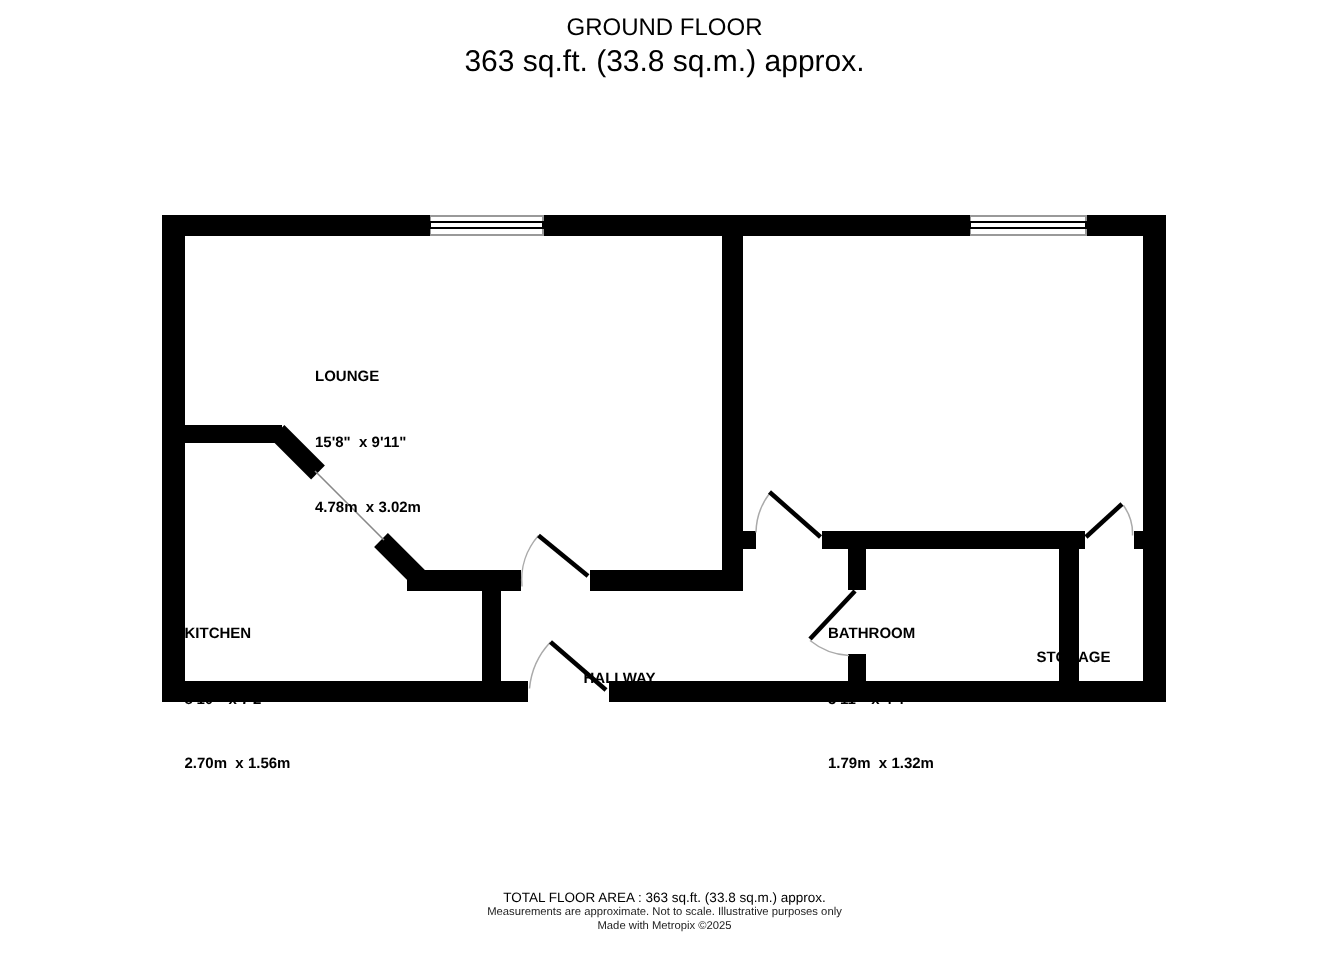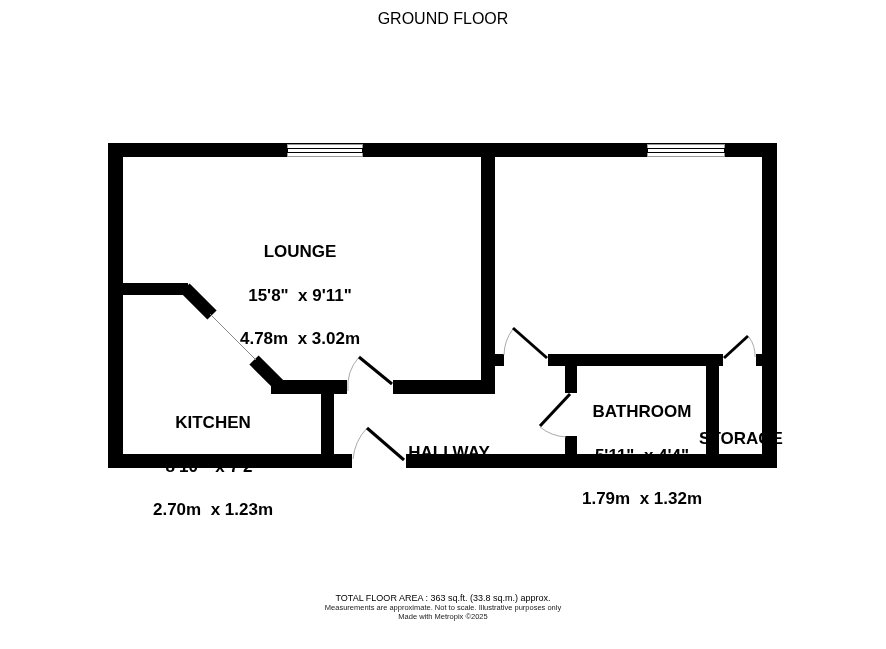--- a/index.html
+++ b/index.html
@@ -5,35 +5,36 @@
   html,body{margin:0;padding:0;background:#fff;}
   #screen{
     position:relative;width:886px;height:649px;background:#fff;overflow:hidden;
     font-family:"Liberation Sans",sans-serif;color:#000;
   }
   #plan-svg{position:absolute;left:0;top:0;width:886px;height:649px;}
   .title-wrap{position:absolute;left:0;top:7px;width:886px;text-align:center;}
   .title-line1{font-size:16px;line-height:23px;color:#000;}
   .title-line2{font-size:20px;line-height:23px;color:#000;}
   .room-label{
-    position:absolute;text-align:center;font-weight:bold;font-size:17px;
+    position:absolute;text-align:left;font-weight:bold;font-size:10px;
     line-height:14.5px;white-space:pre;color:#000;z-index:3;
   }
   .footer-wrap{position:absolute;left:0;top:593px;width:886px;text-align:center;z-index:3;}
   .footer-line1{font-size:9px;line-height:11px;color:#000;}
   .footer-line2{font-size:7.5px;line-height:8.5px;color:#222;}
   .footer-line3{font-size:7.5px;line-height:8.5px;color:#222;}
 </style>
 </head>
 <body>
 
 <div id="screen">
 
   <div class="title-wrap">
     <div class="title-line1">GROUND FLOOR</div>
+    <div class="title-line2">363 sq.ft. (33.8 sq.m.) approx.</div>
   </div>
 
   <svg id="plan-svg" viewBox="0 0 886 649" shape-rendering="crispEdges">
 
     <g fill="#000000">
       <rect x="108" y="143" width="669" height="14"></rect>
       <rect x="108" y="143" width="15" height="325"></rect>
       <rect x="762" y="143" width="15" height="325"></rect>
       <rect x="108" y="454" width="669" height="14"></rect>
     </g>
@@ -95,24 +96,24 @@
   <div class="room-label" style="left:210px;top:216px;width:180px;">
     <div>LOUNGE</div>
     <div>15'8"  x 9'11"</div>
     <div>4.78m  x 3.02m</div>
   </div>
 
 
   <div class="room-label" style="left:123px;top:387px;width:180px;">
     <div>KITCHEN</div>
     <div>8'10"  x 7'2"</div>
-    <div>2.70m  x 1.23m</div>
+    <div>2.70m  x 1.56m</div>
   </div>
 
-  <div class="room-label" style="left:552px;top:376px;width:180px;">
+  <div class="room-label" style="left:552px;top:387px;width:180px;">
     <div>BATHROOM</div>
     <div>5'11"  x 4'4"</div>
     <div>1.79m  x 1.32m</div>
   </div>
 
   <div class="room-label" style="left:389px;top:417px;width:120px;">
     <div>HALLWAY</div>
   </div>
 
   <div class="room-label" style="left:691px;top:403px;width:100px;z-index:1;">

